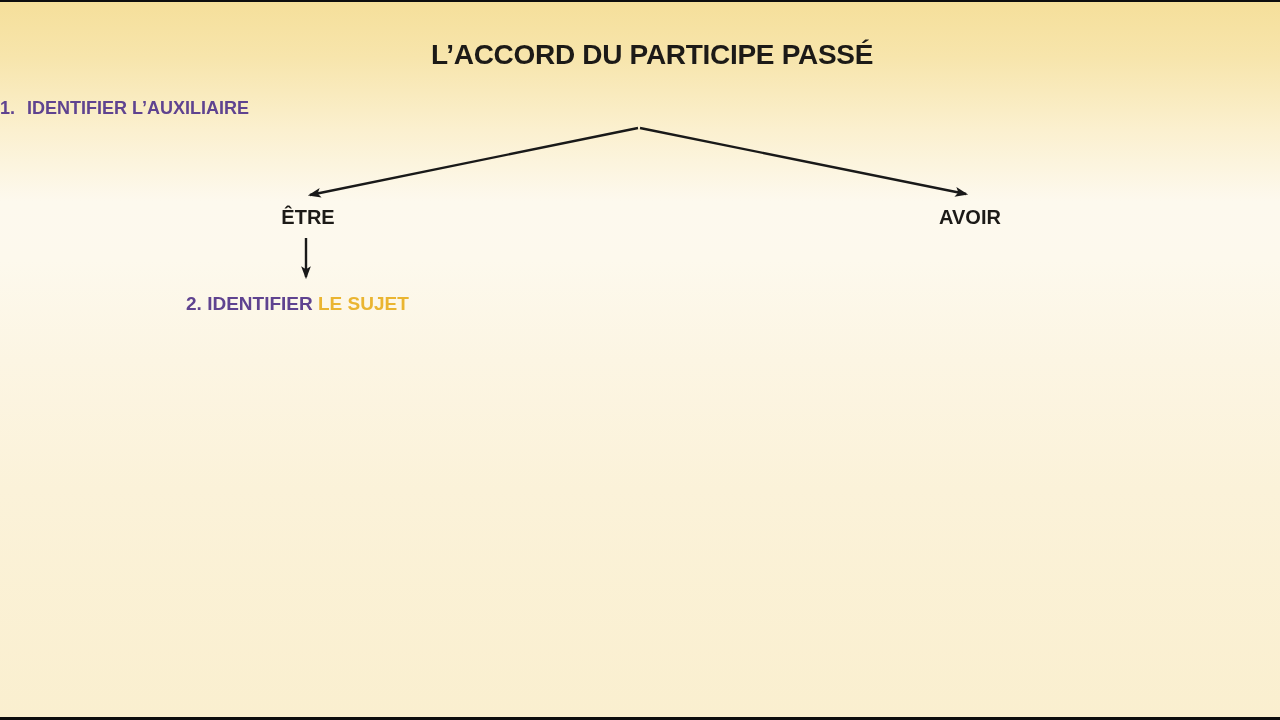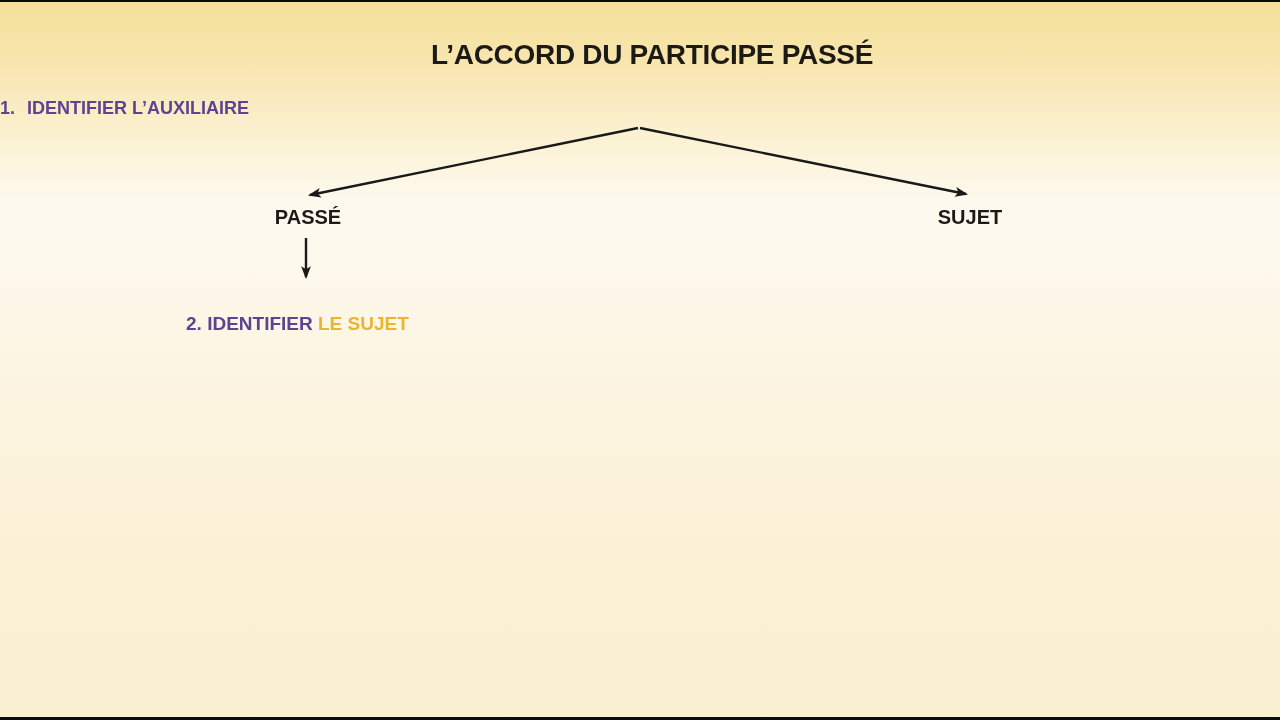--- a/index.html
+++ b/index.html
@@ -79,21 +79,20 @@
   .branch-right { left: 906px; top: 206px; width: 128px; }
 
   .step2 {
     position: absolute;
     left: 186px;
     top: 293px;
     font-size: 19px;
     font-weight: bold;
     white-space: nowrap;
     z-index: 2;
-    margin-top: 20px;
   }
   .step2 .purple { color: #5f4390; }
   .step2 .gold   { color: #eab531; }
 </style>
 </head>
 <body>
 
 <div class="slide">
 
   <div class="bar bar-top"></div>
@@ -109,23 +108,23 @@
     <defs>
       <marker id="ah" viewBox="0 0 12 9" refX="10" refY="4.5" markerWidth="13" markerHeight="10" markerUnits="userSpaceOnUse" orient="auto">
         <path d="M0,0 L12,4.5 L0,9 L2.8,4.5 Z" fill="#191919"></path>
       </marker>
     </defs>
     <line x1="638" y1="128" x2="310" y2="195" stroke="#191919" stroke-width="2.4" marker-end="url(#ah)"></line>
     <line x1="640" y1="128" x2="966" y2="194" stroke="#191919" stroke-width="2.4" marker-end="url(#ah)"></line>
     <line x1="306" y1="238" x2="306" y2="277" stroke="#191919" stroke-width="2.4" marker-end="url(#ah)"></line>
   </svg>
 
-  <div class="branch branch-left">PASSÉ</div>
+  <div class="branch branch-left">ÊTRE</div>
 
-  <div class="branch branch-right">SUJET</div>
+  <div class="branch branch-right">AVOIR</div>
 
   <div class="step2">
     <span class="purple">2.</span>
     <span class="purple">IDENTIFIER</span>
     <span class="gold">LE SUJET</span>
   </div>
 
 </div>
 
 </body></html>

